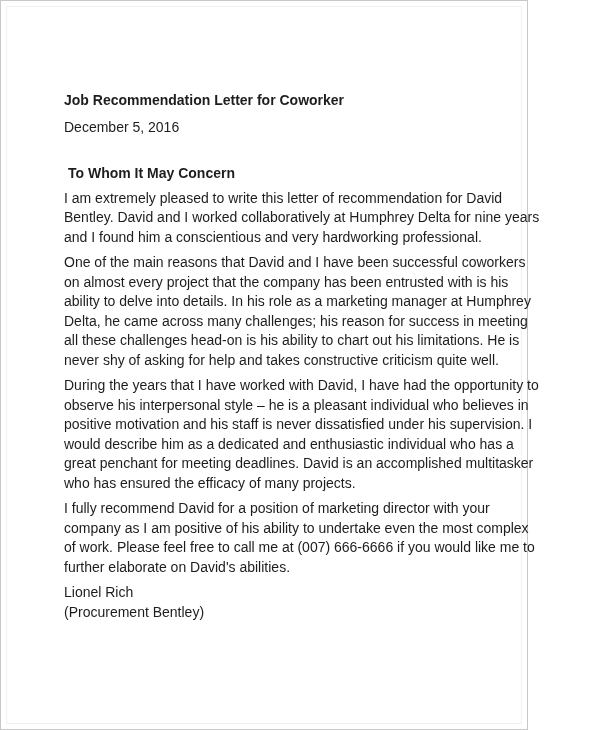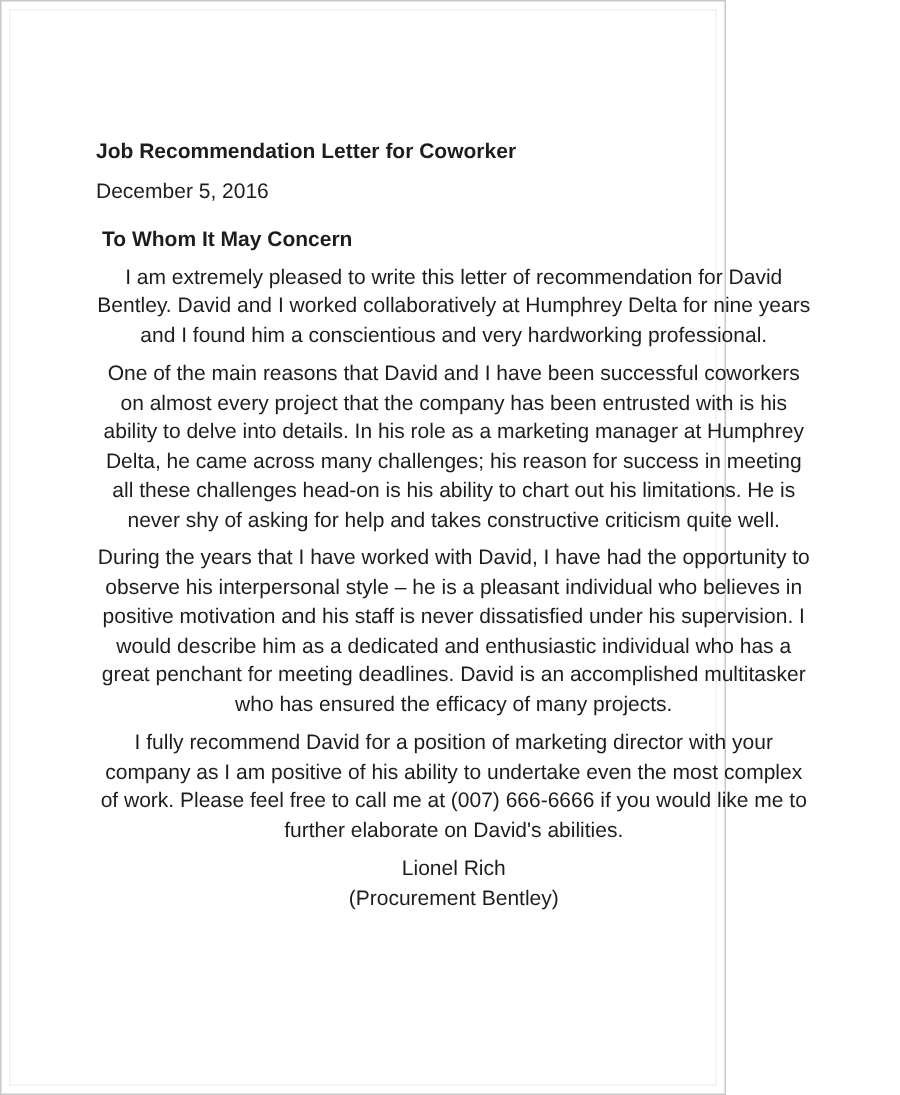--- a/index.html
+++ b/index.html
@@ -10,21 +10,21 @@
   body {
     width: 600px;
     height: 730px;
     position: relative;
     font-family: "Liberation Sans", sans-serif;
     overflow: hidden;
   }
   .page {
     position: absolute;
     inset: 0;
-    width: 484px;
+    width: 528px;
     height: 730px;
     box-sizing: border-box;
     border: 1px solid #c8c8c8;
     background: #ffffff;
   }
   .inner-border {
     position: absolute;
     top: 5px;
     left: 5px;
     right: 5px;
@@ -40,38 +40,36 @@
     color: #1d1d1d;
     font-size: 14px;
     line-height: 19.5px;
   }
   .letter-title {
     font-size: 14px;
     font-weight: bold;
     margin: 0 0 7px 0;
   }
   .letter-date {
-    margin: 0 0 13px 0;
+    margin: 0 0 27px 0;
   }
   .letter-salutation {
     font-weight: bold;
     padding-left: 4px;
     margin: 0 0 5px 0;
   }
   .letter-paragraph {
     margin: 0 0 6px 0;
-    text-align: center;
   }
   .letter-closing {
     margin: 16px 0 8px 0;
   }
   .signature-name,
   .signature-title {
     margin: 0;
-    text-align: center;
   }
 </style>
 </head>
 <body>
 
 <div class="page">
   <div class="inner-border"></div>
   <div class="content">
     <div class="letter-title">Job Recommendation Letter for Coworker</div>
     <div class="letter-date">December 5, 2016</div>

